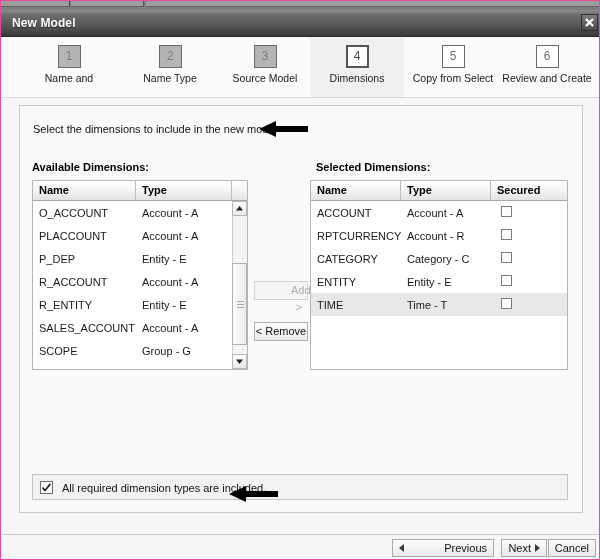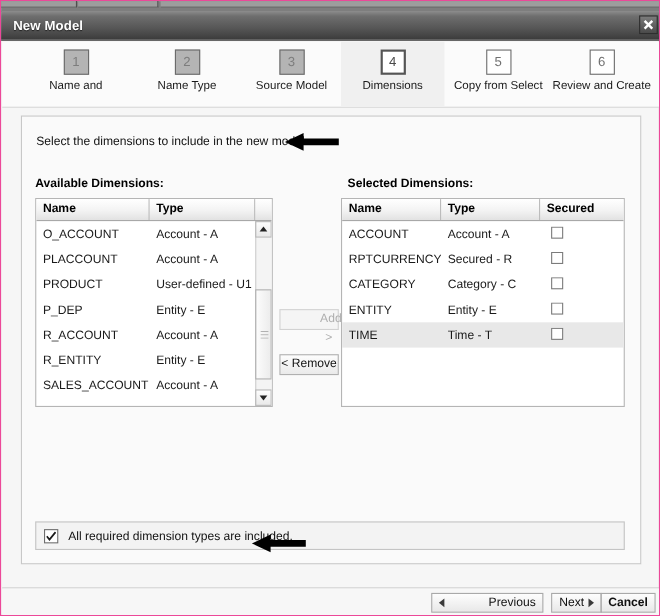--- a/index.html
+++ b/index.html
@@ -335,21 +335,21 @@
     cursor: pointer;
     color: #111;
     display: flex;
     align-items: center;
     justify-content: center;
     gap: 4px;
     padding: 0 6px;
   }
   .btn-prev   { right: 106px; gap: 40px; }
   .btn-next   { right: 53px; }
-  .btn-cancel { right: 4px; font-weight: bold; }
+  .btn-cancel { right: 4px; }
   .tri { display: inline-block; width: 0; height: 0; }
   .tri-l { border-top: 4px solid transparent; border-bottom: 4px solid transparent; border-right: 5px solid #3a3a3a; }
   .tri-r { border-top: 4px solid transparent; border-bottom: 4px solid transparent; border-left: 5px solid #3a3a3a; }
 </style>
 </head>
 <body>
 
 <div class="window">
 
   <div class="top-strip">
@@ -407,24 +407,20 @@
         <div class="hc c-type">Type</div>
       </div>
       <div class="lbody">
         <div class="lrow">
           <div class="cell c-name">O_ACCOUNT</div>
           <div class="cell c-type">Account - A</div>
         </div>
         <div class="lrow">
           <div class="cell c-name">PLACCOUNT</div>
           <div class="cell c-type">Account - A</div>
-        </div>
-        <div class="lrow">
-          <div class="cell c-name">PRODUCT</div>
-          <div class="cell c-type">User-defined - U1</div>
         </div>
         <div class="lrow">
           <div class="cell c-name">P_DEP</div>
           <div class="cell c-type">Entity - E</div>
         </div>
         <div class="lrow">
           <div class="cell c-name">R_ACCOUNT</div>
           <div class="cell c-type">Account - A</div>
         </div>
         <div class="lrow">
@@ -468,21 +464,21 @@
         <div class="hc c-sec">Secured</div>
       </div>
       <div class="lbody">
         <div class="lrow">
           <div class="cell c-name">ACCOUNT</div>
           <div class="cell c-type">Account - A</div>
           <div class="cell c-sec"><span class="chk"></span></div>
         </div>
         <div class="lrow">
           <div class="cell c-name">RPTCURRENCY</div>
-          <div class="cell c-type">Secured - R</div>
+          <div class="cell c-type">Account - R</div>
           <div class="cell c-sec"><span class="chk"></span></div>
         </div>
         <div class="lrow">
           <div class="cell c-name">CATEGORY</div>
           <div class="cell c-type">Category - C</div>
           <div class="cell c-sec"><span class="chk"></span></div>
         </div>
         <div class="lrow">
           <div class="cell c-name">ENTITY</div>
           <div class="cell c-type">Entity - E</div>

